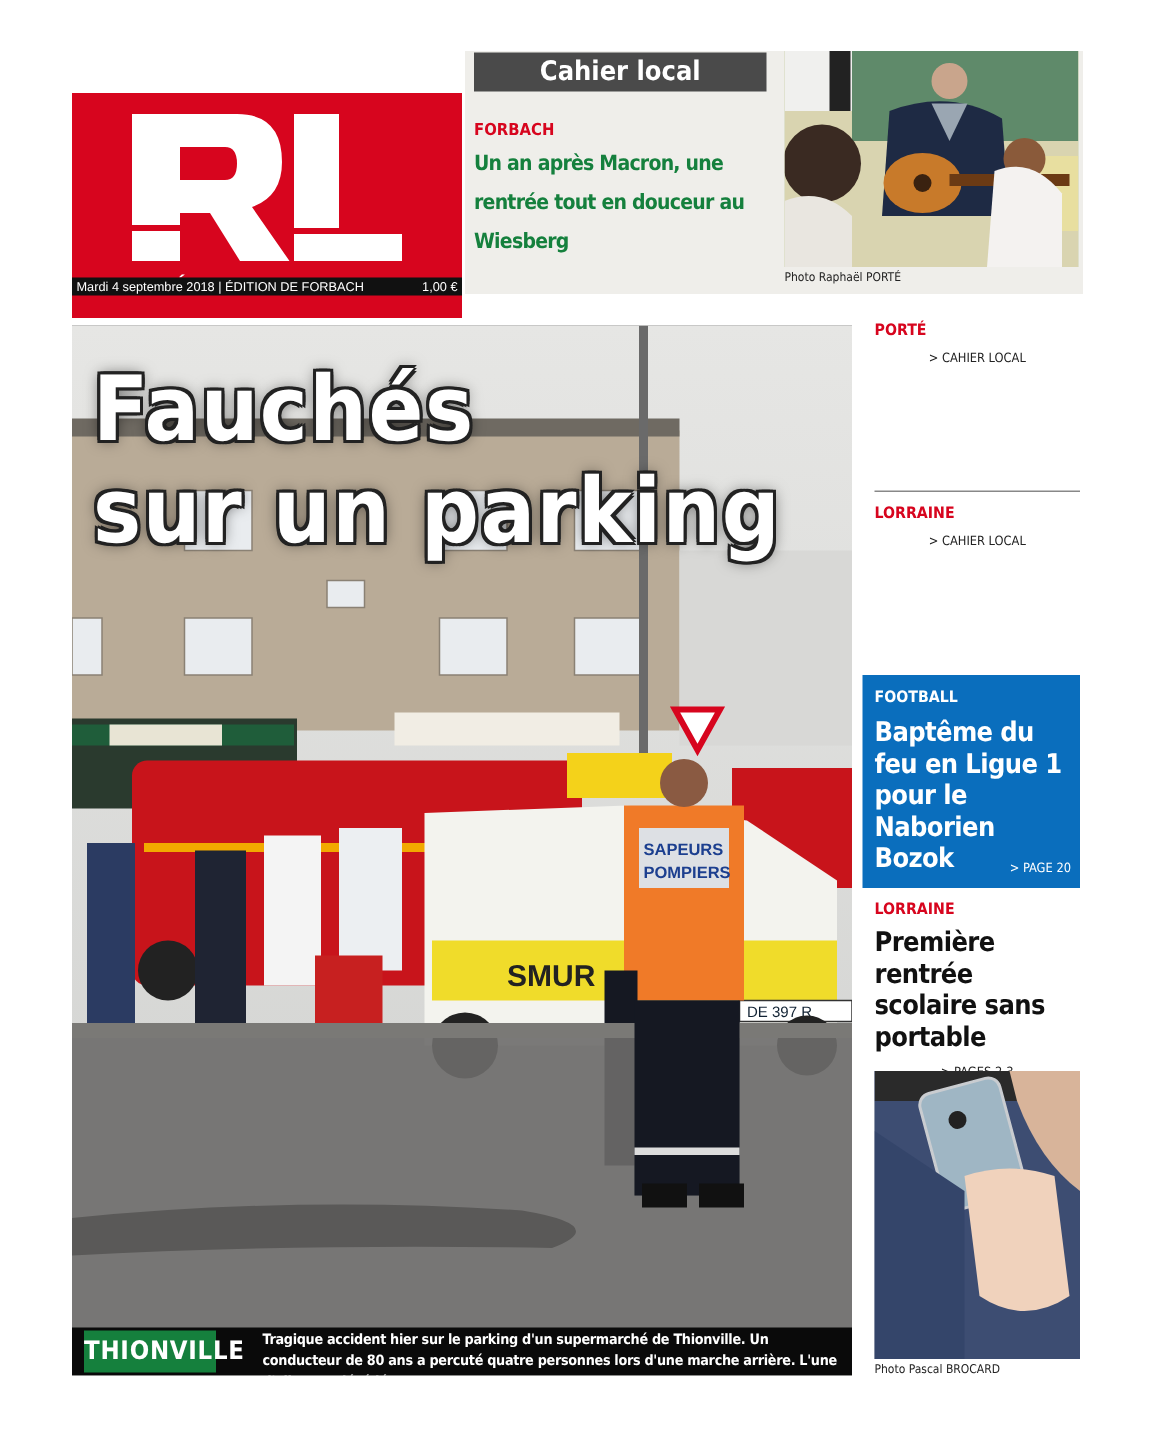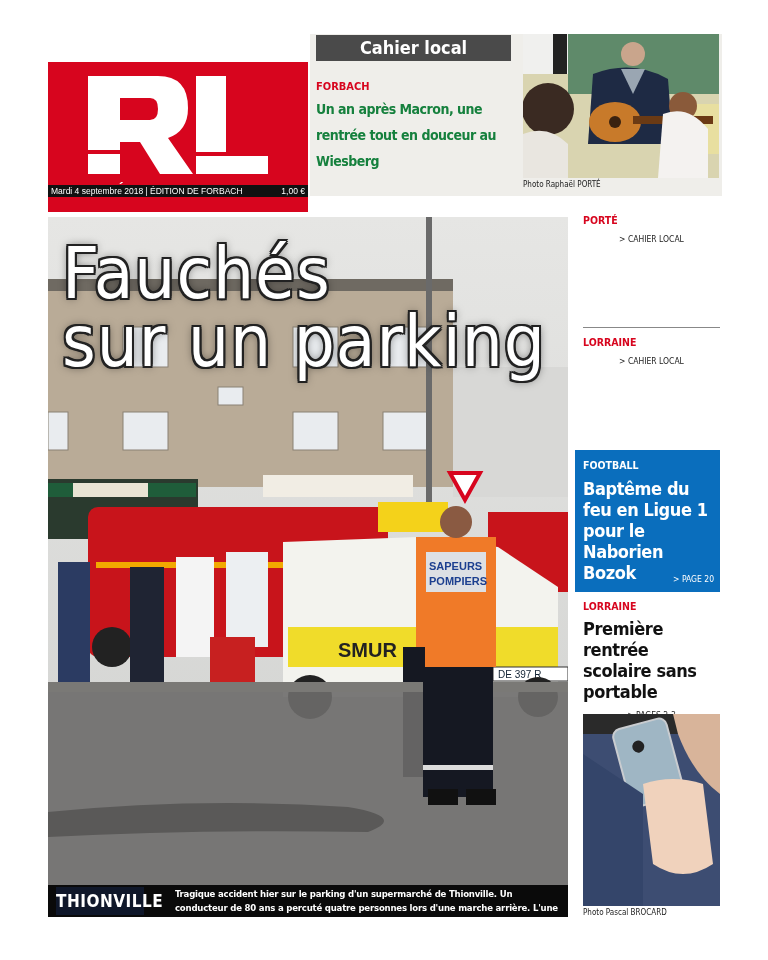--- a/index.html
+++ b/index.html
@@ -33,27 +33,27 @@
     .teaser-title {
       position: absolute; left: 6px; top: 62px; width: 205px; color: #15803d; font-weight: bold;
       font-size: 14px; line-height: 26px; letter-spacing: -0.5px;
     }
     .teaser-photo { position: absolute; left: 213px; top: 0; width: 196px; height: 144px; overflow: hidden; background: #cfd6b8; }
     .teaser-credit { position: absolute; left: 213px; top: 146px; font-size: 8px; color: #222; }
 
     
     .main-photo { left: 48px; top: 217px; width: 520px; height: 700px; overflow: hidden; background: #8a8a88; }
     .headline {
-      position: absolute; left: 14px; top: 22px; color: #fff; font-weight: normal; font-size: 72px; line-height: 68px;
+      position: absolute; left: 14px; top: 22px; color: #fff; font-weight: bold; font-size: 60px; line-height: 68px;
       letter-spacing: 1px;
       text-shadow: 2px 2px 0 #222, -2px -2px 0 #222, 2px -2px 0 #222, -2px 2px 0 #222, 0 2px 0 #222, 2px 0 0 #222, 0 -2px 0 #222, -2px 0 0 #222, 0 0 10px rgba(0,0,0,.6);
     }
     .caption-bar { position: absolute; left: 0; bottom: 0; width: 520px; height: 32px; background: #0a0a0a; }
     .caption-place {
-      position: absolute; left: 8px; top: 2px; width: 88px; height: 28px; background: #0f172a; color: #fff;
+      position: absolute; left: 8px; top: 2px; width: 88px; height: 28px; background: #15803d; color: #fff;
       font-weight: bold; font-size: 17px; line-height: 28px; text-align: center; letter-spacing: 0.5px;
     }
     .caption-text {
       position: absolute; left: 127px; top: 2px; width: 390px; color: #fff; font-weight: bold; font-size: 9.5px; line-height: 14px; letter-spacing: -0.2px;
     }
 
     
     .rcol { left: 583px; width: 137px; }
     .kicker { font-weight: bold; font-size: 10.5px; color: #d7051e; }
     .rtitle { font-weight: bold; font-size: 18px; line-height: 21px; color: #111; letter-spacing: -0.4px; }

